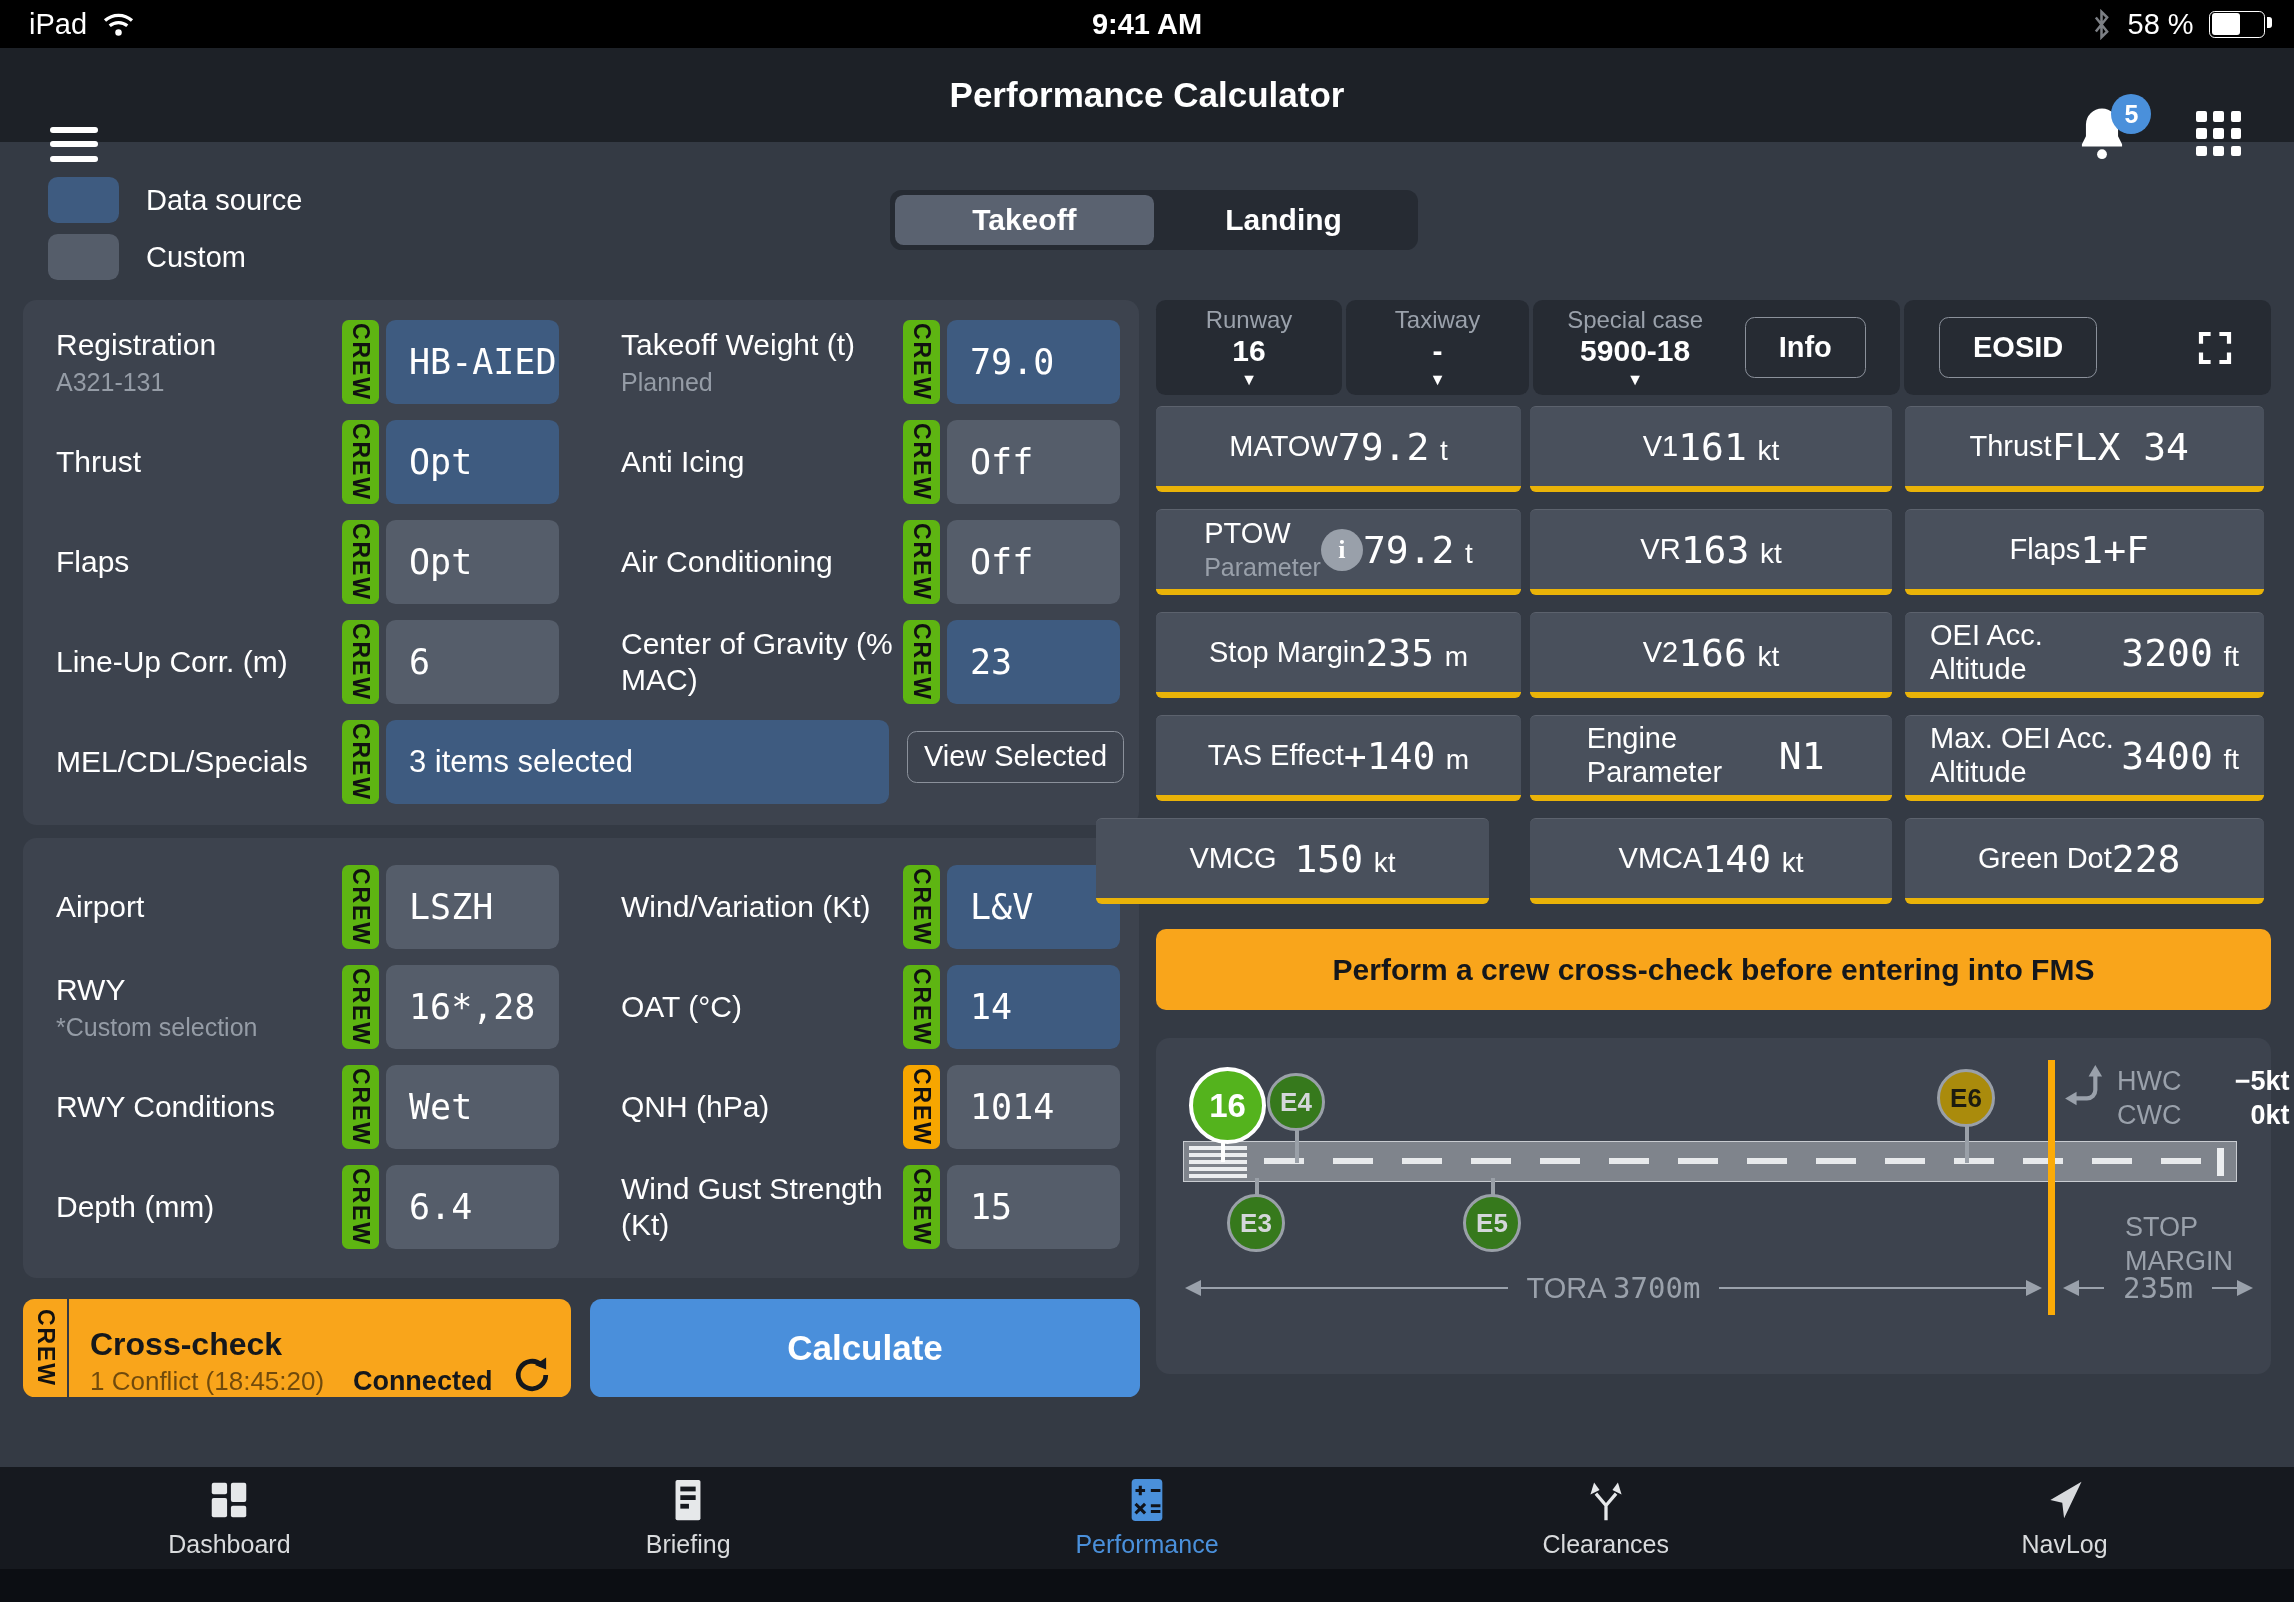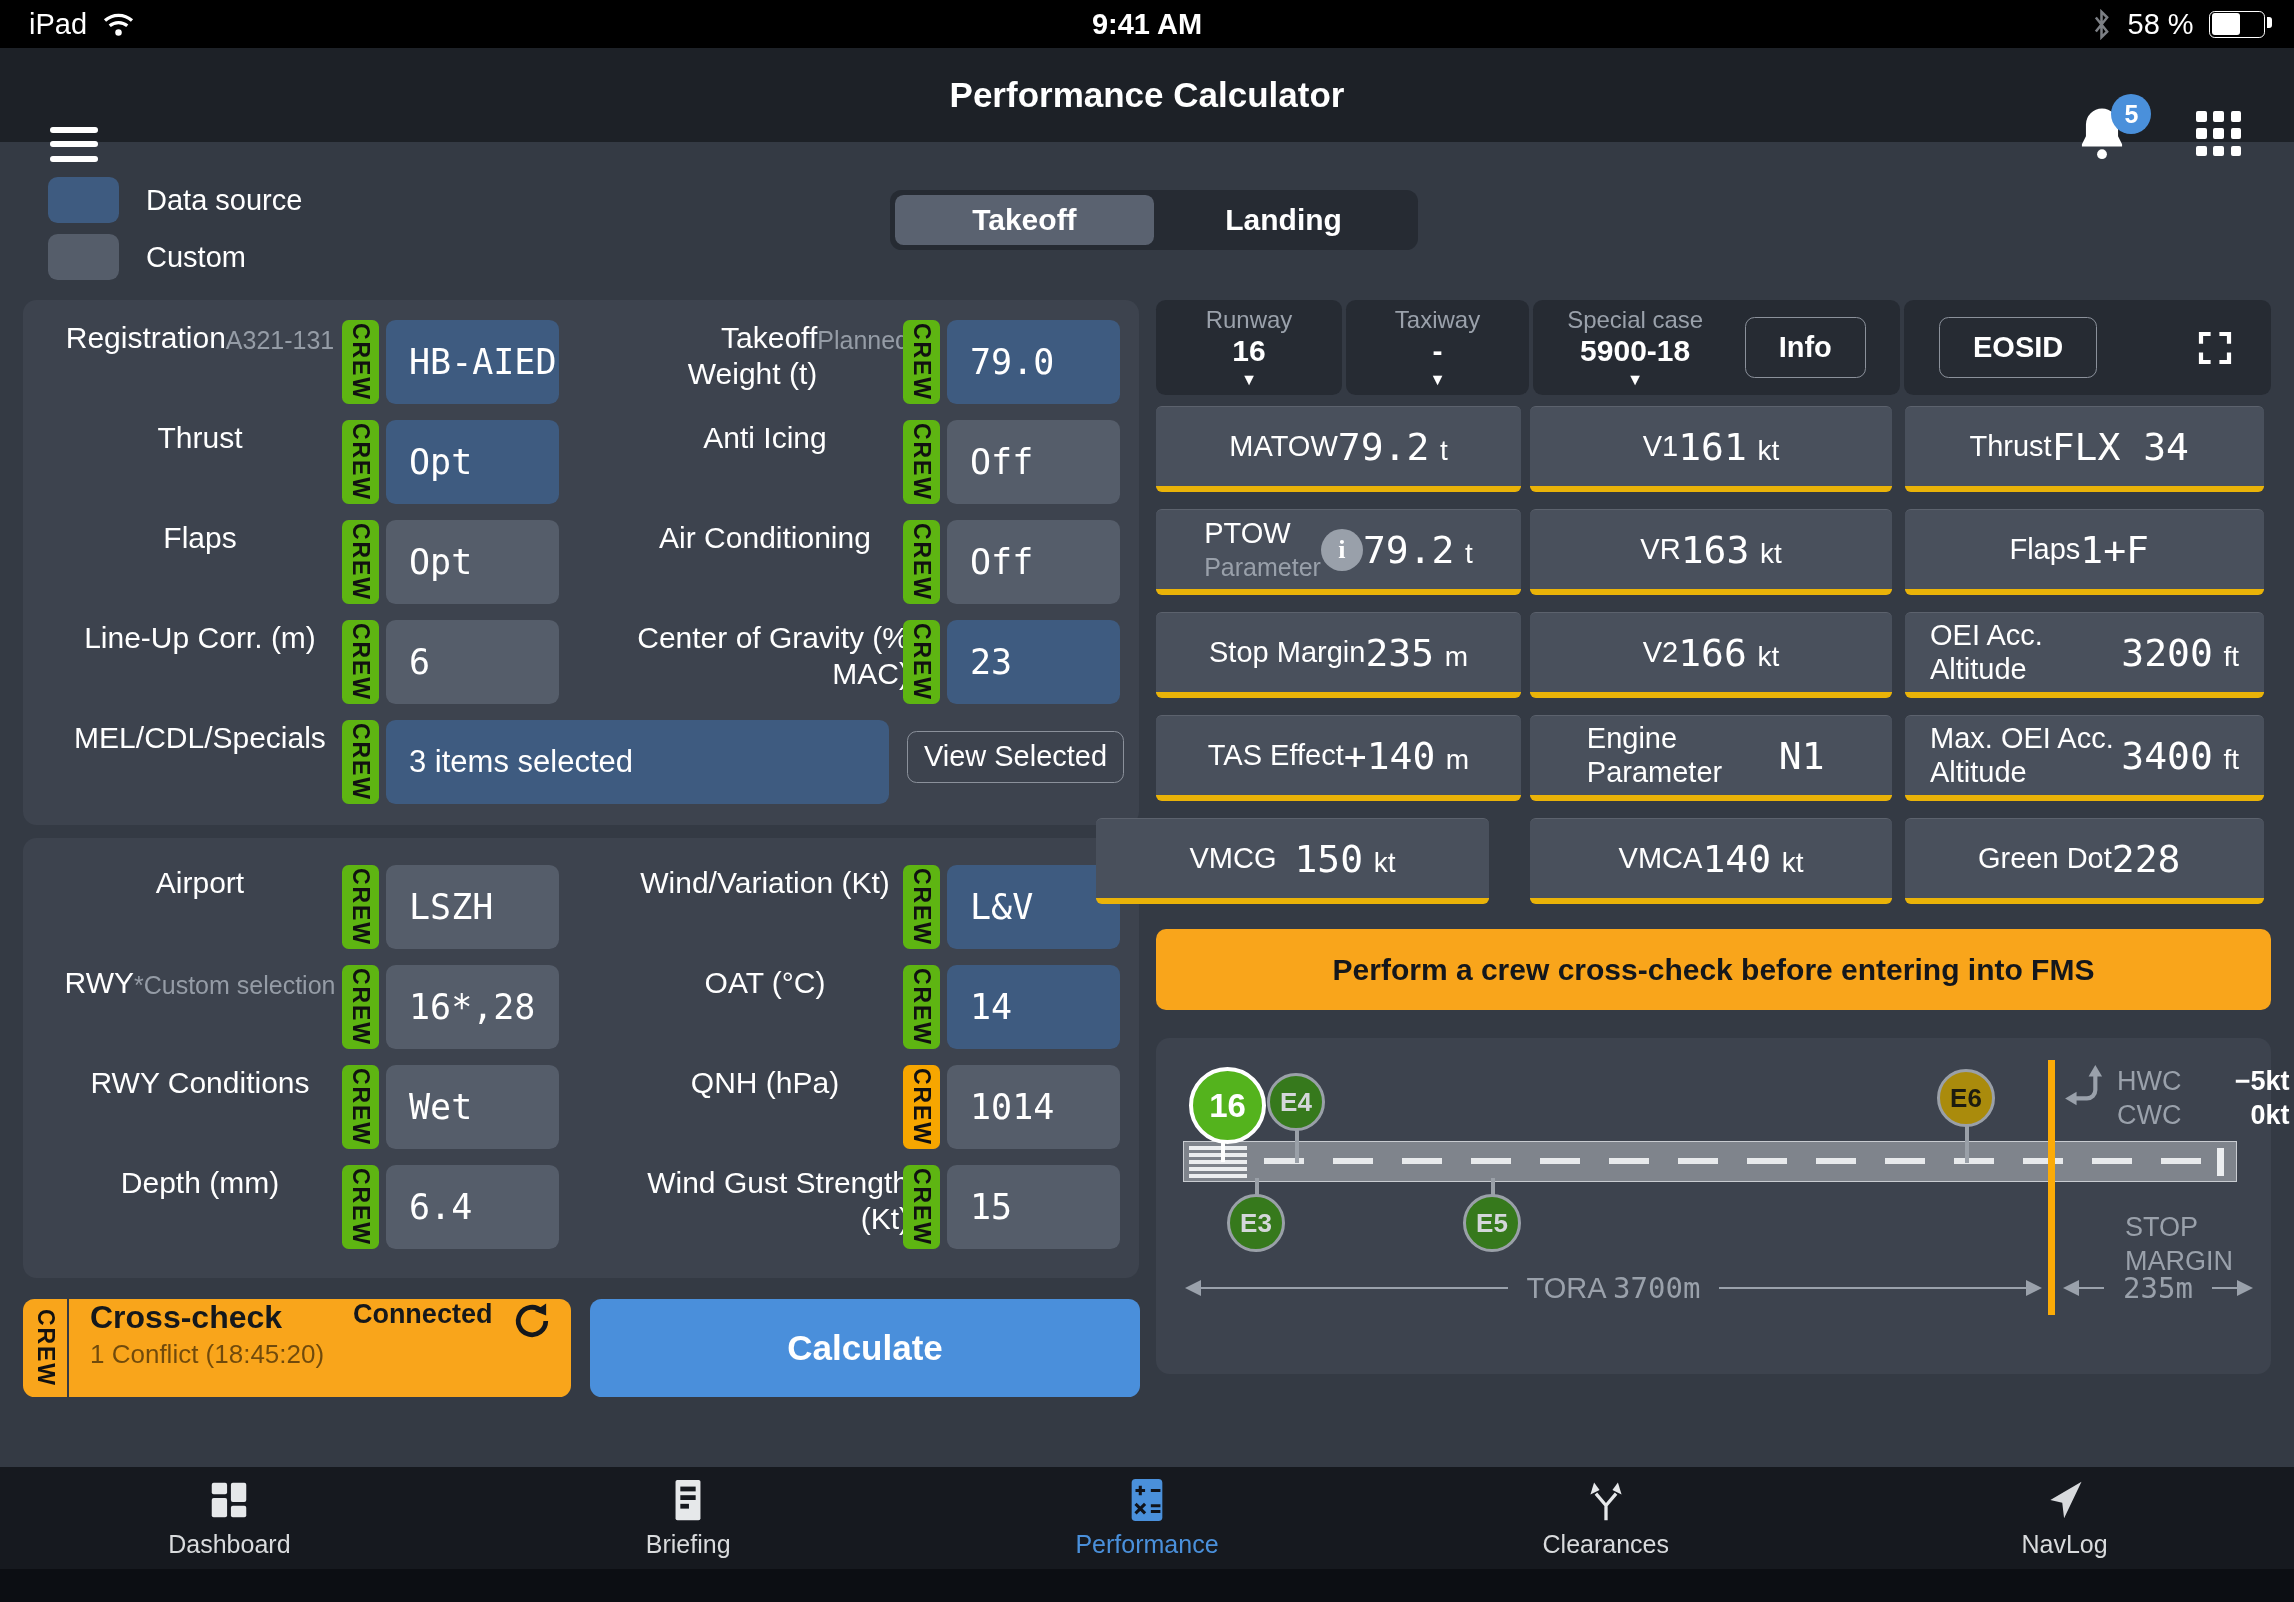--- a/index.html
+++ b/index.html
@@ -40,42 +40,42 @@
   .swatch{width:71px;height:46px;border-radius:9.6px;}
   .legrow .ltxt{font-size:29px;}
   .segment{left:890px;top:190px;width:528px;height:60px;background:#262b33;border-radius:11.5px;
     display:flex;padding:4.8px;box-sizing:border-box;}
   .seg{flex:1;display:flex;align-items:center;justify-content:center;font-size:30px;font-weight:700;border-radius:8.6px;color:#fff;}
   .seg.sel{background:#5a6270;}
 
   
   .panel{background:#3d434e;border-radius:13.4px;}
   .prow{position:absolute;height:84px;left:0;right:0;}
-  .flab{position:absolute;height:84px;display:flex;justify-content:center;
-    font-size:30px;line-height:1.2;text-align:right;}
+  .flab{position:absolute;height:84px;display:flex;flex-direction:column;justify-content:center;
+    font-size:30px;line-height:1.2;}
   .flab .sub{font-size:25px;color:#959ca6;margin-top:4.8px;}
   .crew{position:absolute;width:37px;height:84px;border-radius:6.7px;background:#5eb512;
     display:flex;align-items:center;justify-content:center;}
   .crew.orange{background:#f7a600;}
   .crew span{writing-mode:vertical-rl;color:#111;font-size:23px;font-weight:700;letter-spacing:1.9px;}
   .fval{position:absolute;height:84px;width:173px;border-radius:9.6px;background:#555d6a;
     display:flex;align-items:center;padding-left:23px;box-sizing:border-box;
     font-family:"DejaVu Sans Mono",monospace;font-size:35px;}
   .fval.blue{background:#3e5b80;}
   .fval.sans{font-family:"Liberation Sans",sans-serif;font-size:31px;}
   .la{left:33px;width:288px;} .ba{left:319px;} .va{left:363px;}
   .lb{left:598px;width:288px;} .bb{left:880px;} .vb{left:924px;}
   .vsbtn{position:absolute;left:884px;top:10.6px;width:217px;height:52px;border:1.9px solid #8b919b;border-radius:9.6px;
     display:flex;align-items:center;justify-content:center;font-size:29px;color:#fff;box-sizing:border-box;}
 
   
   .ccheck{left:23px;top:1299px;width:548px;height:98px;background:#f9a51b;border-radius:11.5px;display:flex;overflow:hidden;}
   .cc-strip{width:44px;display:flex;align-items:center;justify-content:center;border-right:2.9px solid #343a44;}
   .cc-strip span{writing-mode:vertical-rl;color:#111;font-size:23px;font-weight:700;letter-spacing:1.9px;}
-  .cc-main{flex:1;display:flex;align-items:flex-start;padding:0 17.3px 0 21px;}
+  .cc-main{flex:1;display:flex;align-items:flex-end;padding:0 17.3px 0 21px;}
   .cc-text{flex:1;display:flex;flex-direction:column;justify-content:center;}
   .cc-title{font-size:32px;font-weight:700;color:#15181c;}
   .cc-sub{font-size:26px;color:rgba(0,0,0,0.55);margin-top:2.9px;}
   .cc-status{font-size:27px;font-weight:600;color:#15181c;margin-right:17.3px;}
   .calc{left:590px;top:1299px;width:550px;height:98px;background:#4a8fdb;border-radius:11.5px;
     display:flex;align-items:center;justify-content:center;font-size:35px;font-weight:600;}
 
   
   .hcell{position:absolute;top:300px;height:95px;background:#262b33;border-radius:9.6px;
     display:flex;align-items:center;justify-content:center;box-sizing:border-box;}

